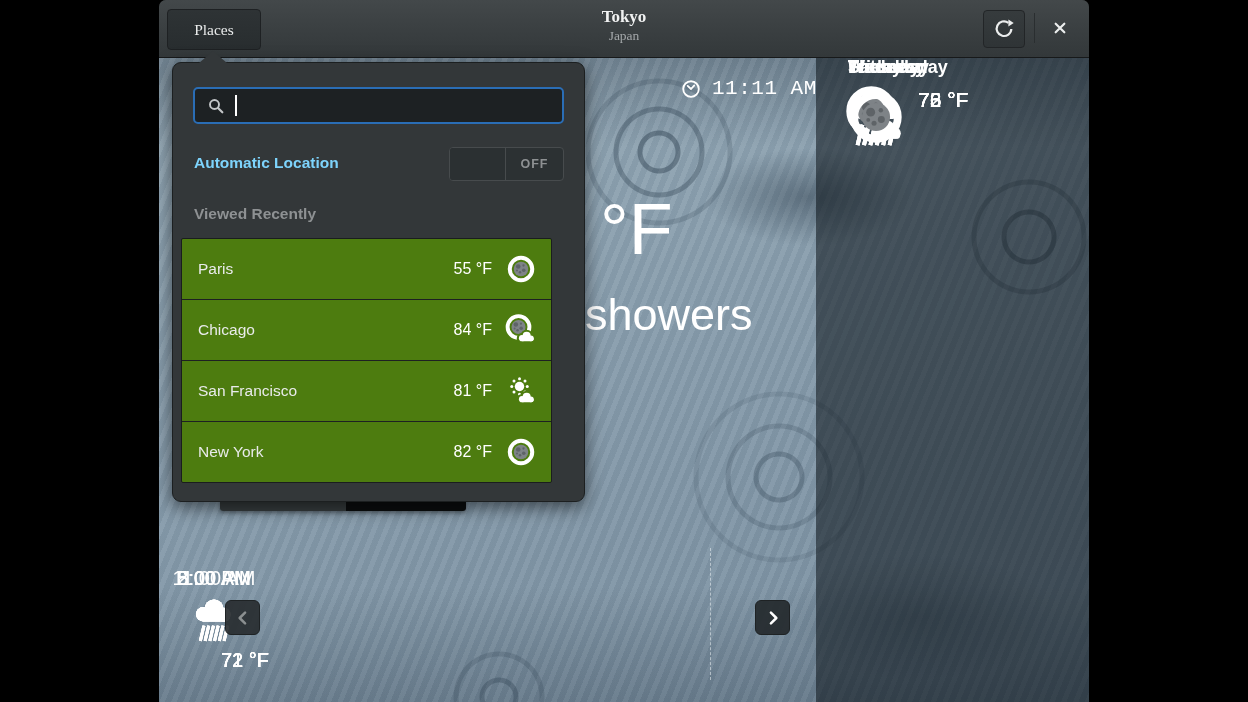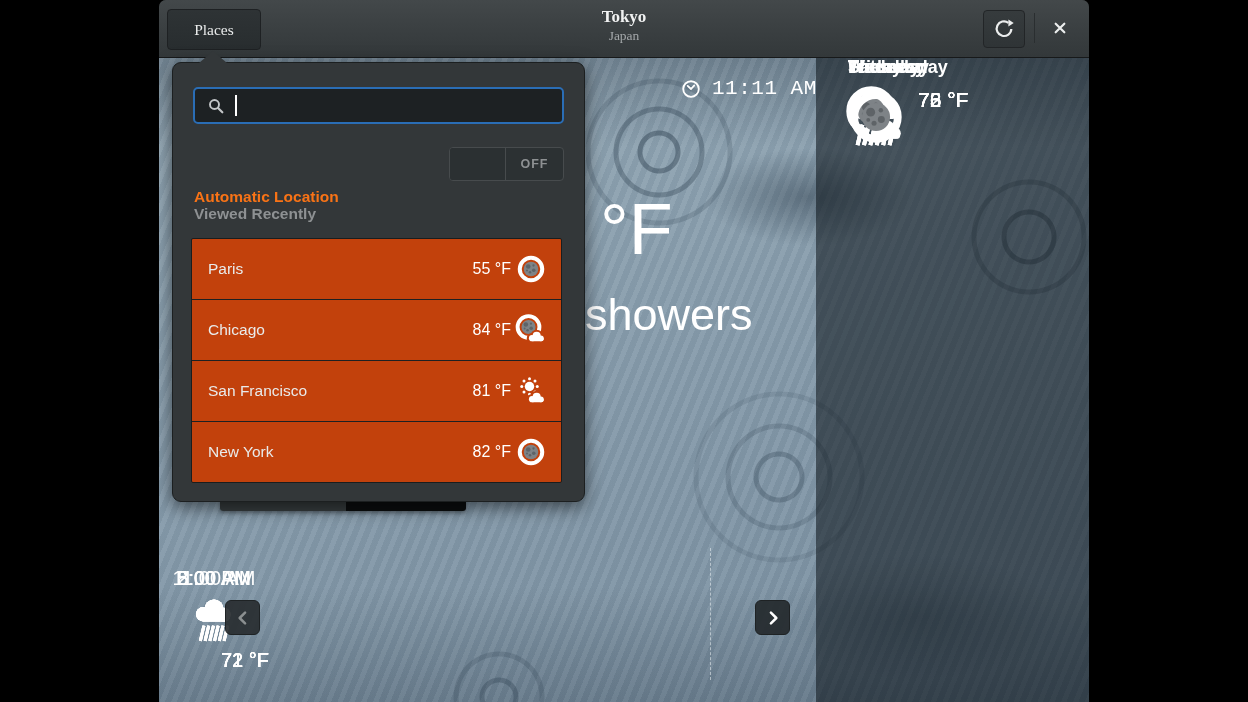--- a/index.html
+++ b/index.html
@@ -89,34 +89,34 @@
     box-shadow:0 5px 18px rgba(0,0,0,.55);}
   .popover .tail{position:absolute;left:26px;top:-12px;width:0;height:0;
     border-left:14px solid transparent;border-right:14px solid transparent;
     border-bottom:12px solid #333739;}
   .search{position:absolute;left:20px;top:24px;width:367px;height:33px;
     background:#1d2123;border:2px solid #2a6db5;border-radius:5px;
     display:flex;align-items:center;color:#c3c6c8;}
   .search svg{width:20px;height:20px;margin-left:11px;}
   .caret{width:1.5px;height:21px;background:#fff;margin-left:9px;}
   .auto-row{position:absolute;left:21px;top:84px;width:370px;height:34px;}
-  .auto-label{position:absolute;left:0;top:7px;font-size:15.5px;font-weight:bold;color:#f97316;margin-top:34px;}
+  .auto-label{position:absolute;left:0;top:7px;font-size:15.5px;font-weight:bold;color:#7dd3fc;}
   .switch{position:absolute;right:0;top:0;width:113px;height:32px;background:#2c3133;
     border:1px solid #474b4d;border-radius:4px;display:flex;}
   .switch .knob{width:55px;height:100%;border-right:1px solid #474b4d;background:#2b3032;border-radius:3px 0 0 3px;}
   .switch .state{flex:1;display:flex;align-items:center;justify-content:center;
     font-size:12.5px;font-weight:bold;letter-spacing:1px;color:#8e9193;}
   .recent-label{position:absolute;left:21px;top:142px;font-size:15.5px;font-weight:bold;color:#8e9193;}
-  .city-list{position:absolute;left:18px;top:175px;width:369px;border:1px solid #1a1d1e;
-    border-radius:2px;background:#c2410c;}
+  .city-list{position:absolute;left:8px;top:175px;width:369px;border:1px solid #1a1d1e;
+    border-radius:2px;background:#4d7c0f;}
   .city-row{height:60px;display:flex;align-items:center;border-bottom:1px solid #1d2022;
     padding:0 14px 0 16px;color:#e9ebeb;}
   .city-row:last-child{border-bottom:none;}
   .city-name{flex:1;font-size:15.5px;}
-  .city-temp{font-size:16px;font-weight:300;color:#fff;margin-right:4px;}
+  .city-temp{font-size:16px;font-weight:300;color:#fff;margin-right:13px;}
   .city-icon{width:32px;height:32px;}
 </style>
 </head>
 <body>
 
 <svg style="position:absolute;width:0;height:0" aria-hidden="true">
   <defs>
     <g id="cloud-shape">
       <circle cx="17" cy="24" r="10"></circle>
         <circle cx="32" cy="16.5" r="13"></circle>

